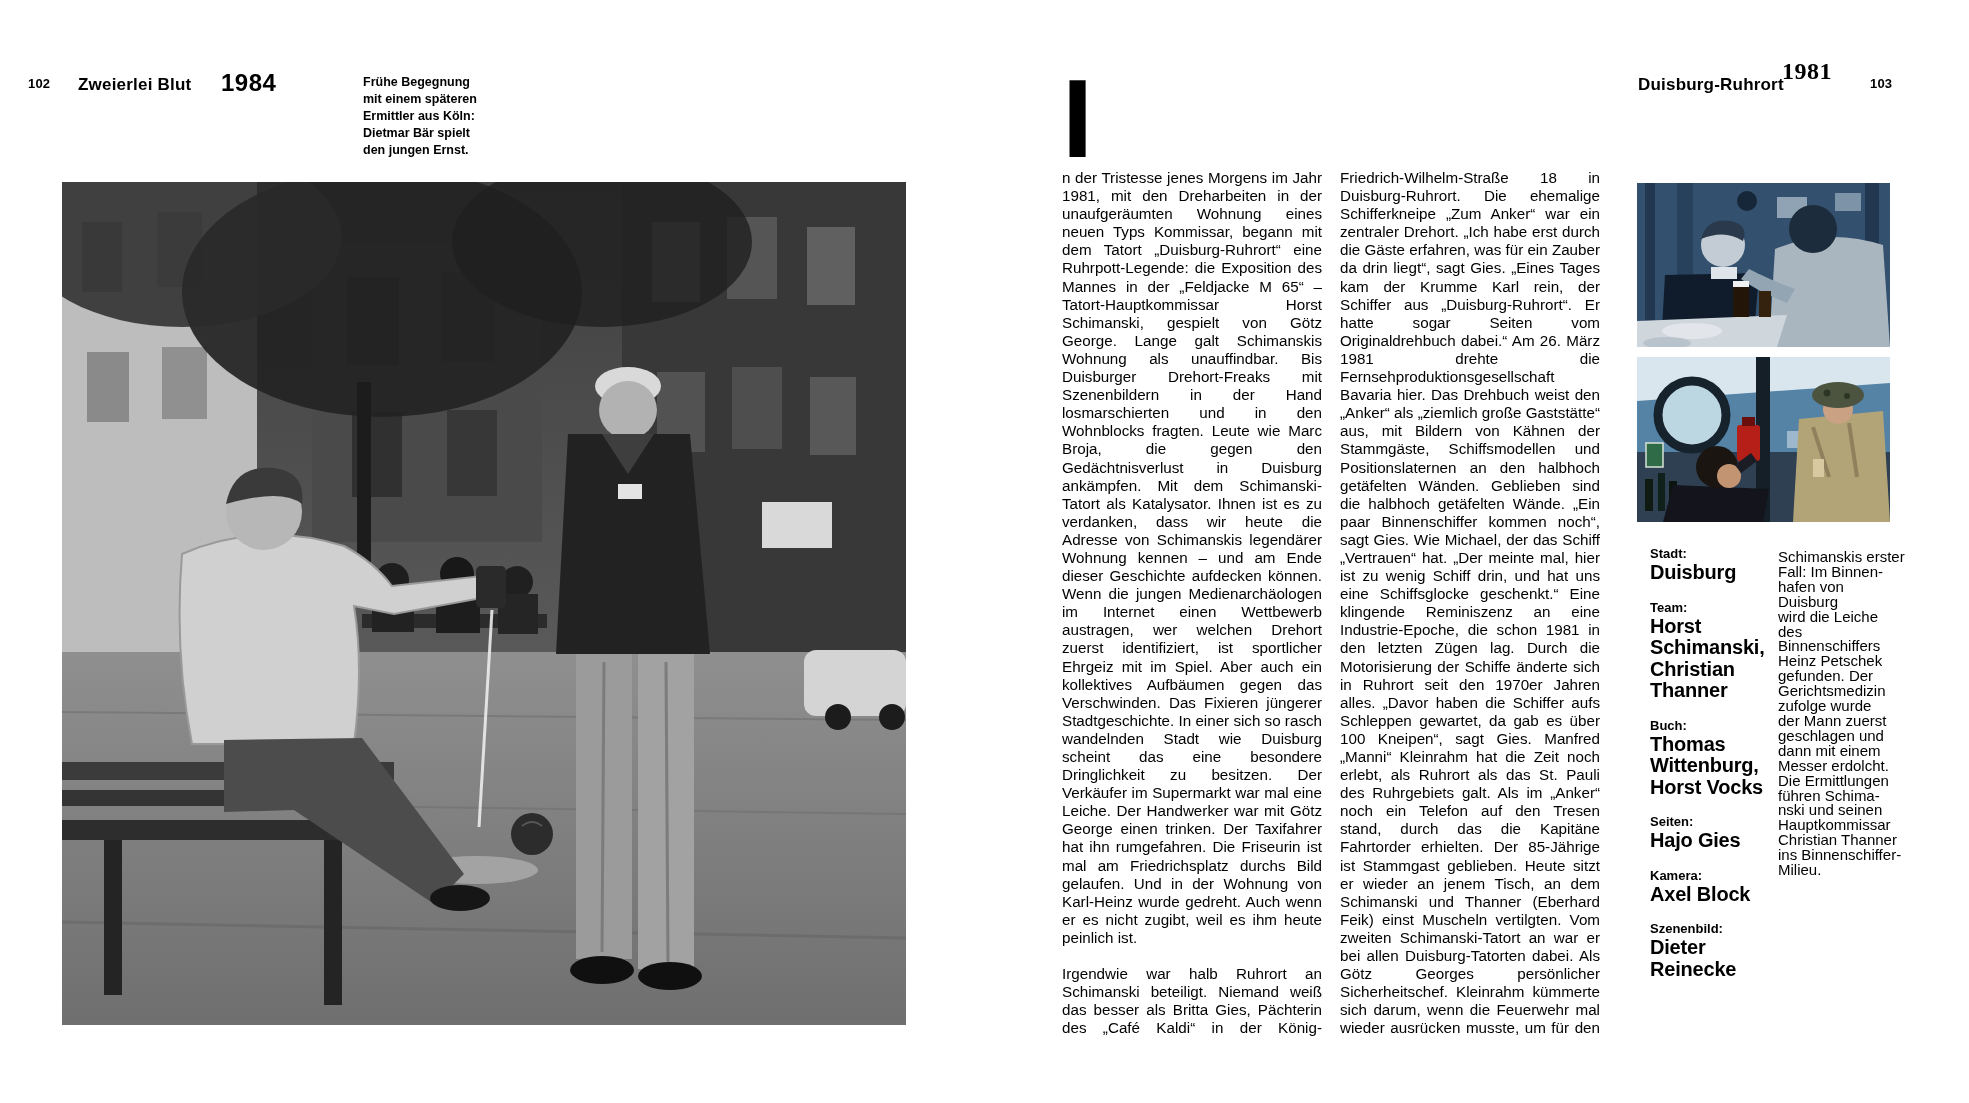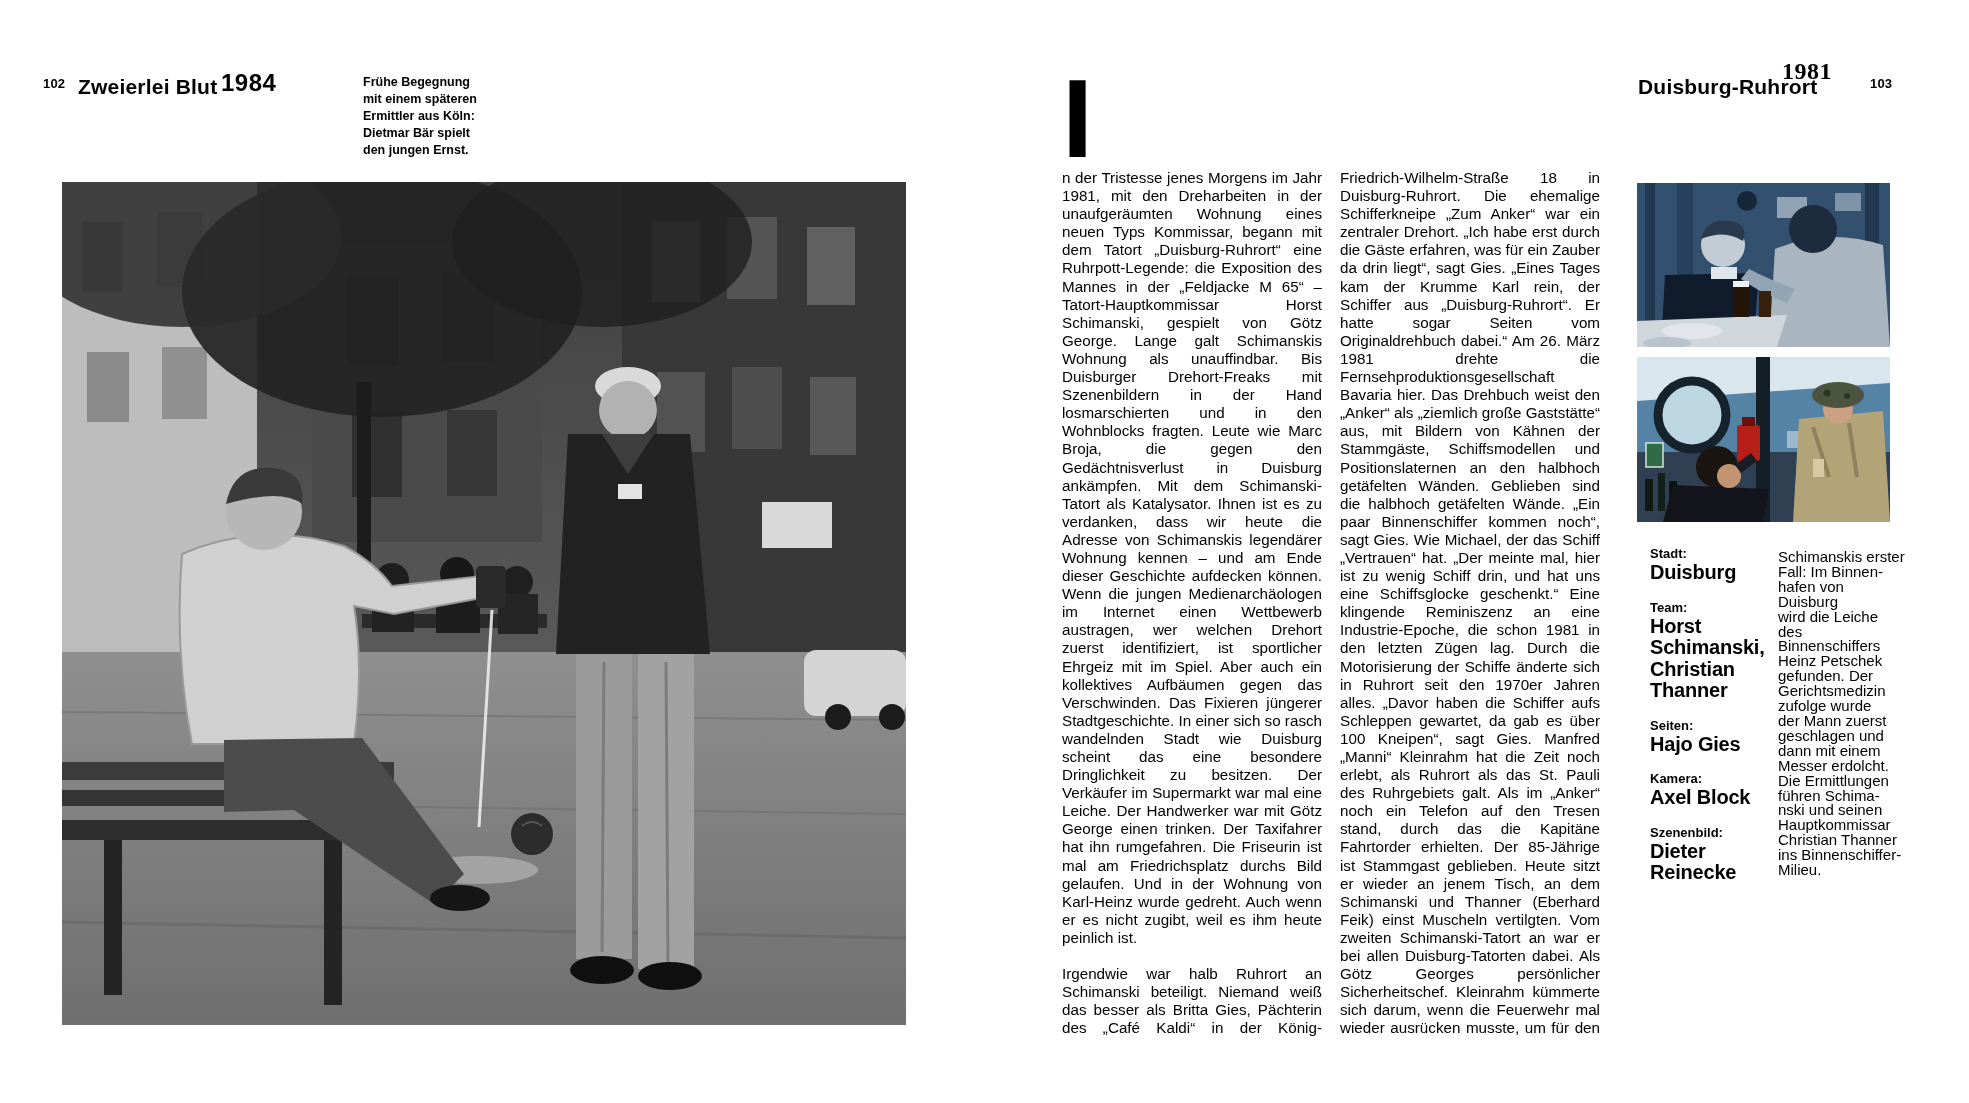--- a/index.html
+++ b/index.html
@@ -2,21 +2,21 @@
 <html lang="de"><head>
 <meta charset="utf-8">
 <style>
   html,body{margin:0;padding:0;}
   body{
     width:1969px;height:1103px;position:relative;background:#ffffff;color:#000;
     font-family:"Liberation Sans",sans-serif;overflow:hidden;
   }
   .abs{position:absolute;}
   .folio{font-size:13px;font-weight:bold;letter-spacing:.2px;}
-  .runhead{font-size:21px;font-weight:bold;letter-spacing:.2px;}
+  .runhead{font-size:17px;font-weight:bold;letter-spacing:.2px;}
   .bigyear{font-size:24px;font-weight:bold;letter-spacing:.5px;}
   .smallcap{font-size:12.5px;line-height:17px;font-weight:bold;white-space:pre-line;}
   .sidecap{font-size:15px;line-height:14.9px;font-weight:normal;white-space:pre-line;}
   .dropcap{
     font-family:"Liberation Sans",sans-serif;font-weight:bold;color:#000;
     font-size:112px;line-height:80px;height:80px;overflow:visible;
   }
   .article{
     font-family:Liberation Sans, sans-serif;font-size:15.2px;line-height:18.1px;
     text-align:justify;column-count:2;column-gap:18px;column-fill:auto;
@@ -25,21 +25,21 @@
   .article p{margin:0 0 18px 0;}
   .credit-group{margin-bottom:16px;margin-left:12px;}
   .credit-label{font-size:13px;font-weight:bold;line-height:16px;}
   .credit-value{font-size:20px;font-weight:bold;line-height:21.5px;letter-spacing:-0.2px;white-space:pre-line;}
   figure{margin:0;padding:0;}
   figure svg{display:block;}
 </style>
 </head>
 <body>
 
-<div class="abs folio" style="left:28px;top:76px;margin-left:15px;">102</div>
+<div class="abs folio" style="left:28px;top:76px;">102</div>
 
 <div class="abs runhead" style="left:78px;top:75px;">Zweierlei Blut</div>
 
 <div class="abs bigyear" style="left:221px;top:69px;">1984</div>
 
 <div class="abs smallcap" style="left:363px;top:74px;width:118px;">Frühe Begegnung
 mit einem späteren
 Ermittler aus Köln:
 Dietmar Bär spielt
 den jungen Ernst.</div>
@@ -220,20 +220,26 @@
   <div class="credit-group">
     <div class="credit-label">Stadt:</div>
     <div class="credit-value">Duisburg</div>
   </div>
   <div class="credit-group">
     <div class="credit-label">Team:</div>
     <div class="credit-value">Horst
 Schimanski,
 Christian
 Thanner</div>
+  </div>
+  <div class="credit-group">
+    <div class="credit-label">Buch:</div>
+    <div class="credit-value">Thomas
+Wittenburg,
+Horst Vocks</div>
   </div>
   <div class="credit-group">
     <div class="credit-label">Seiten:</div>
     <div class="credit-value">Hajo Gies</div>
   </div>
   <div class="credit-group">
     <div class="credit-label">Kamera:</div>
     <div class="credit-value">Axel Block</div>
   </div>
   <div class="credit-group">

